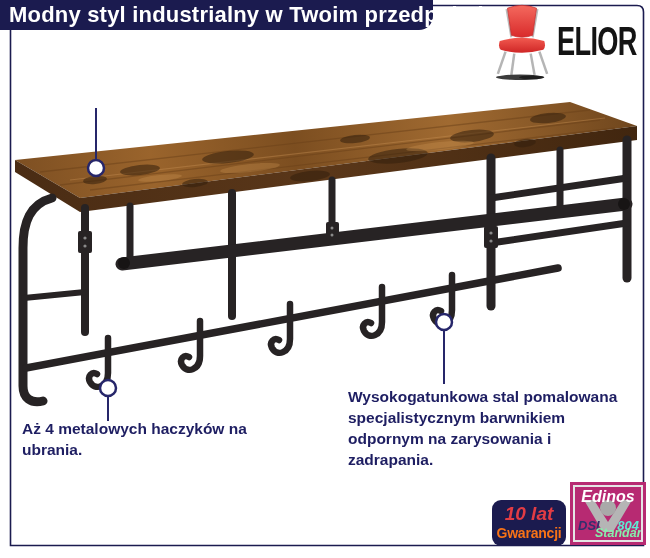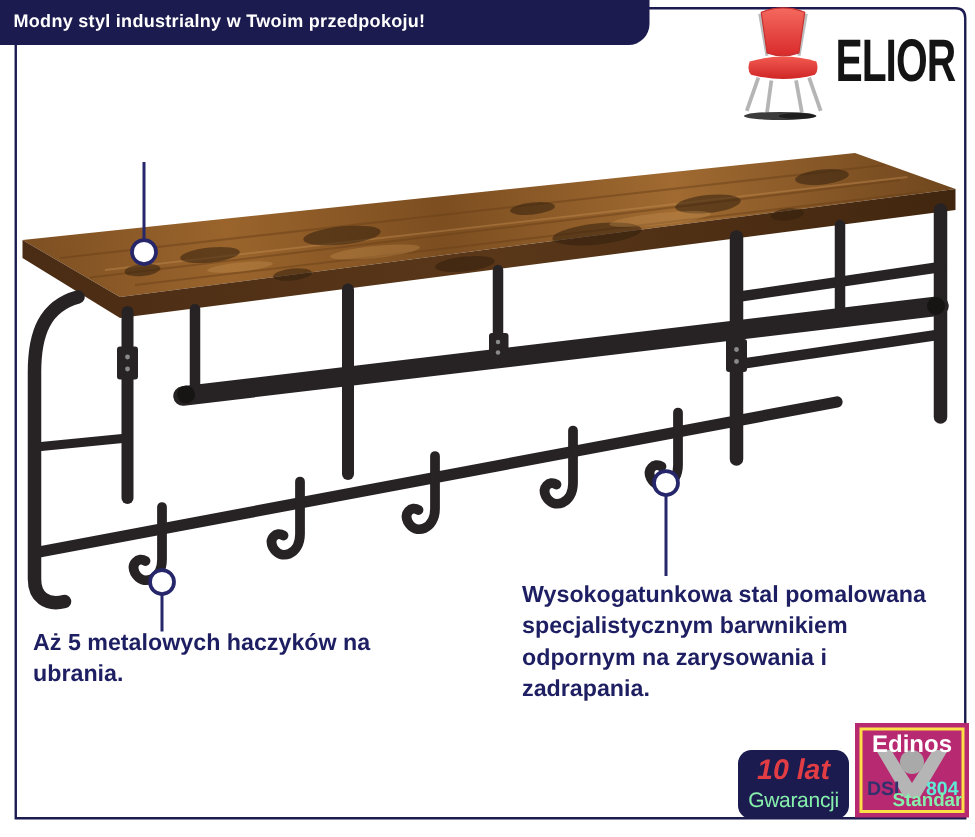--- a/index.html
+++ b/index.html
@@ -1,37 +1,37 @@
 <!DOCTYPE html>
 <html><head>
 <meta charset="utf-8">
 <style>
   html,body{margin:0;padding:0;background:#ffffff;}
   #canvas{position:relative;width:650px;height:558px;background:#fff;overflow:hidden;
           font-family:"Liberation Sans",sans-serif;}
   svg.product{position:absolute;left:0;top:0;z-index:1;}
   .banner{position:absolute;left:0;top:0;width:433px;height:30px;background:#1b1b4f;
-          border-radius:0 0 14px 0;color:#fff;font-weight:bold;font-size:12px;line-height:29px;
+          border-radius:0 0 14px 0;color:#fff;font-weight:bold;font-size:22px;line-height:29px;
           padding-left:9px;box-sizing:border-box;letter-spacing:.2px;white-space:nowrap;z-index:3;}
   .logo-wrap{position:absolute;left:0;top:0;z-index:3;width:650px;height:90px;pointer-events:none;}
   .chair{position:absolute;left:493px;top:4px;}
   .brand{position:absolute;left:557px;top:21px;font-size:40px;font-weight:bold;color:#141414;
          line-height:40px;letter-spacing:-1px;transform:scaleX(.68);transform-origin:left center;
          white-space:nowrap;}
   .ann{position:absolute;color:#1e1e62;font-weight:bold;font-size:15.5px;line-height:21px;z-index:4;}
   #ann-board{left:28px;top:44px;width:335px;}
   #ann-hooks{left:22px;top:418px;width:310px;}
   #ann-steel{left:348px;top:386px;width:298px;}
   .warranty{position:absolute;left:492px;top:500px;width:74px;height:46px;background:#1b1b4f;
             border-radius:9px;text-align:center;z-index:4;}
   .warranty .years{color:#e23c44;font-weight:bold;font-style:italic;font-size:19px;line-height:22px;margin-top:3px;}
-  .warranty .label{color:#86efac;font-weight:normal;font-size:14px;line-height:16px;letter-spacing:-.2px;}
+  .warranty .label{color:#f97316;font-weight:bold;font-size:14px;line-height:16px;letter-spacing:-.2px;}
   .edinos{position:absolute;left:570px;top:482px;width:76px;height:63px;background:#b72a72;
           padding:3px;box-sizing:border-box;z-index:4;}
-  .edinos-inner{position:relative;width:100%;height:100%;border:2px solid #fde047;box-sizing:border-box;overflow:hidden;}
+  .edinos-inner{position:relative;width:100%;height:100%;border:2px solid #e5e5e5;box-sizing:border-box;overflow:hidden;font-style:italic;}
   .edinos .brand-row{position:relative;text-align:center;color:#fff;font-weight:bold;font-size:16px;line-height:17px;margin-top:1px;z-index:2;}
   .edinos svg.vlogo{position:absolute;left:8px;top:12px;width:50px;height:34px;z-index:1;}
   .edinos .dsi{position:absolute;left:3px;top:31px;color:#33306e;font-weight:bold;font-size:13px;z-index:2;}
   .edinos .n804{position:absolute;right:2px;top:31px;color:#5eead4;font-weight:bold;font-size:13px;z-index:2;}
   .edinos .standards{position:absolute;left:0;right:0;bottom:0;text-align:center;color:#86efac;font-weight:bold;font-size:12.5px;line-height:14px;z-index:2;padding-left:20px;}
 </style>
 </head>
 <body>
 
 <div id="canvas">
@@ -157,21 +157,21 @@
       <path d="M39,51 L43,73" stroke="#b5b5b5" stroke-width="2.6" fill="none"></path>
       <path d="M48,49 L56,72" stroke="#b5b5b5" stroke-width="2.6" fill="none"></path>
       <path d="M7,38 Q30,31 53,38 Q55,44 52,47 Q30,53 8,47 Q5,44 7,38 Z" fill="url(#gRed2)"></path>
       <ellipse cx="28" cy="75.5" rx="25" ry="2.8" fill="#1a1a1a" opacity="0.85"></ellipse>
       <ellipse cx="40" cy="75.5" rx="13" ry="2" fill="#000" opacity="0.5"></ellipse>
     </svg>
     <div class="brand">ELIOR</div>
   </div>
 
   <div class="ann" id="ann-hooks">
-    <div>Aż 5 metalowych haczyków na</div>
+    <div>Aż 4 metalowych haczyków na</div>
     <div>ubrania.</div>
   </div>
   <div class="ann" id="ann-steel">
     <div>Wysokogatunkowa stal pomalowana</div>
     <div>specjalistycznym barwnikiem</div>
     <div>odpornym na zarysowania i</div>
     <div>zadrapania.</div>
   </div>
 
   <div class="warranty">

